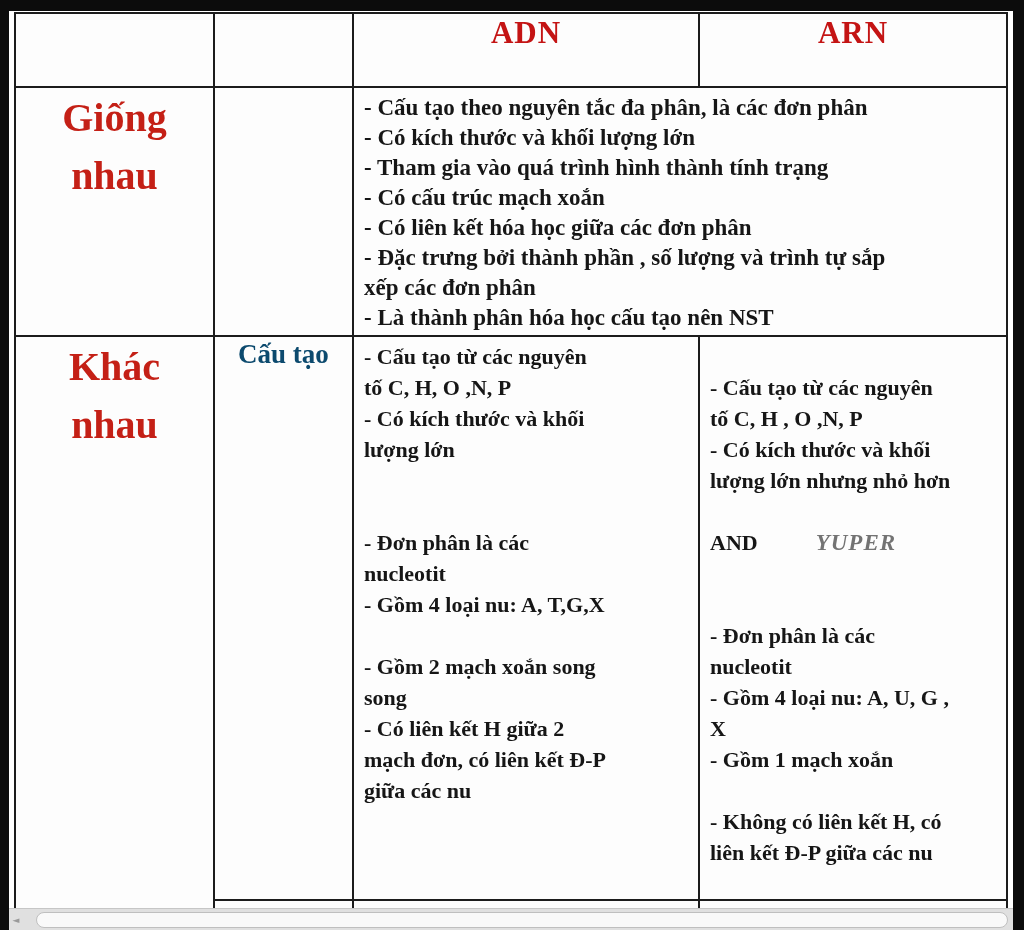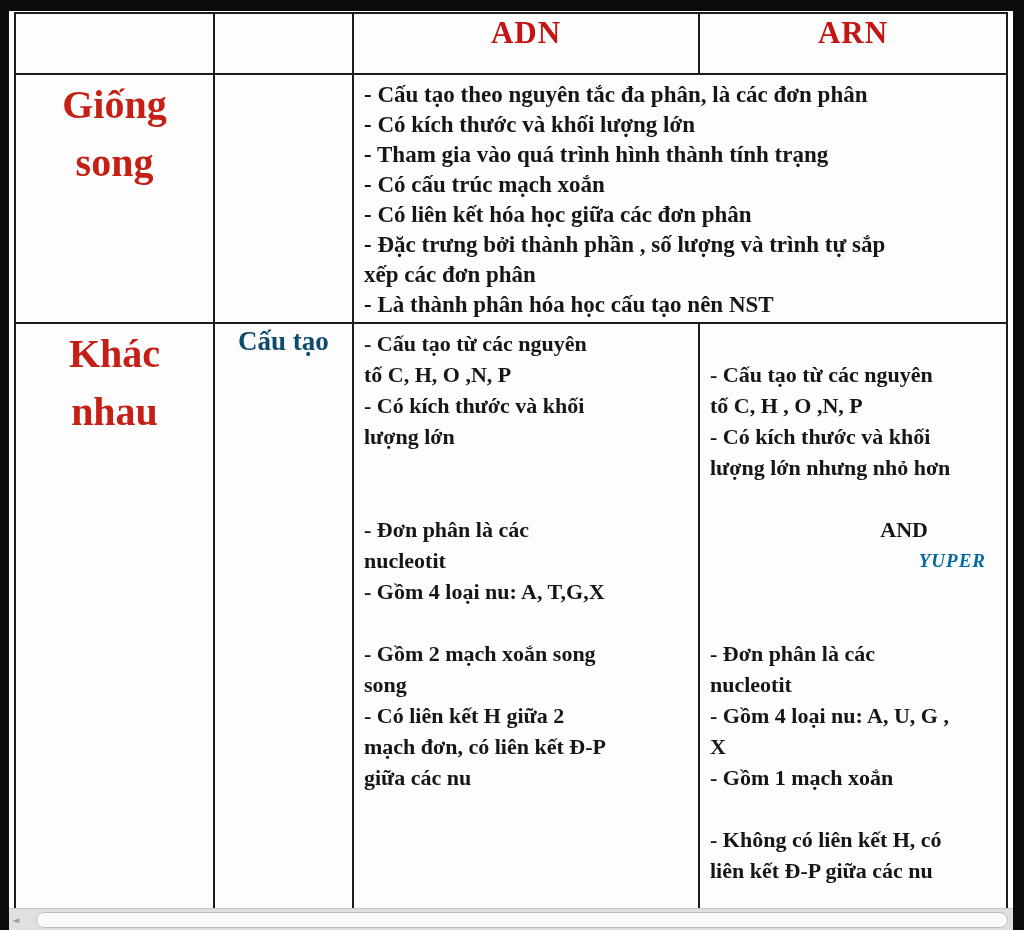--- a/index.html
+++ b/index.html
@@ -18,21 +18,21 @@
     width:992px;height:894px;
     border-collapse:collapse;table-layout:fixed;
     background:#fdfdfd;
   }
   table.cmp td{
     border:2px solid #1c1c1c;
     vertical-align:top;overflow:hidden;
   }
   .col1{width:199px;} .col2{width:139px;} .col3{width:346px;} .col4{width:308px;}
 
-  tr.r-header{height:61px;}
+  tr.r-header{height:74px;}
   tr.r-sim{height:249px;}
   tr.r-struct{height:498px;}
   tr.r-func{height:86px;}
 
   td.red-head{
     color:#c41414;font-weight:bold;font-size:31px;
     text-align:center;vertical-align:middle;letter-spacing:1px;
   }
   td.label-big{
     color:#c42016;font-weight:bold;font-size:40px;
@@ -45,24 +45,24 @@
     white-space:pre-line;line-height:1.25;
   }
   td.label-func{font-size:25px;}
   td.body-text{
     color:#161616;font-weight:bold;font-size:22px;
     line-height:31px;white-space:pre-line;
     padding:4px 20px 0 10px;
   }
   td.sim-content{font-size:23px;line-height:30px;padding-top:5px;}
   .pre{white-space:pre-line;}
-  .and-line{display:flex;align-items:flex-end;white-space:normal;flex-direction:column;}
+  .and-line{display:flex;align-items:flex-start;white-space:normal;}
   .and-word{margin-right:58px;}
   .yuper{
-    color:#0369a1;font-style:italic;font-size:19px;letter-spacing:1px;
+    color:#737373;font-style:italic;font-size:23px;letter-spacing:1px;
   }
 
   
   .scrollbar{
     position:absolute;left:9px;top:908px;width:1004px;height:22px;
     background:#e0e0e0;border-top:1px solid #c6c6c6;
   }
   .scroll-arrow{
     position:absolute;left:1px;top:4px;width:12px;height:14px;
     color:#9a9a9a;font-size:9px;line-height:14px;text-align:center;
@@ -90,21 +90,21 @@
   <tbody>
     <tr class="r-header">
       <td></td>
       <td></td>
       <td class="red-head">ADN</td>
       <td class="red-head">ARN</td>
     </tr>
 
     <tr class="r-sim">
       <td class="label-big">Giống
-song</td>
+nhau</td>
       <td></td>
       <td colspan="2" class="body-text sim-content">- Cấu tạo theo nguyên tắc đa phân, là các đơn phân
 - Có kích thước và khối lượng lớn
 - Tham gia vào quá trình hình thành tính trạng
 - Có cấu trúc mạch xoắn
 - Có liên kết hóa học giữa các đơn phân
 - Đặc trưng bởi thành phần , số lượng và trình tự sắp
 xếp các đơn phân
 - Là thành phân hóa học cấu tạo nên NST</td>
     </tr>

